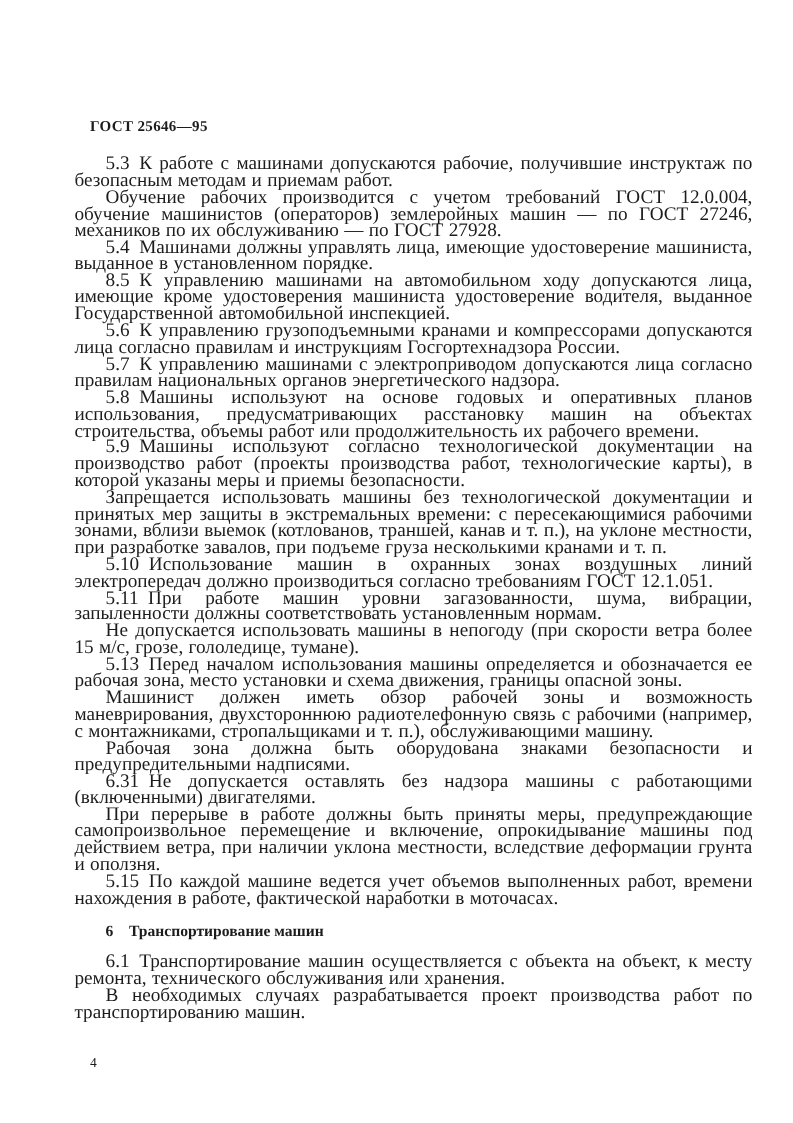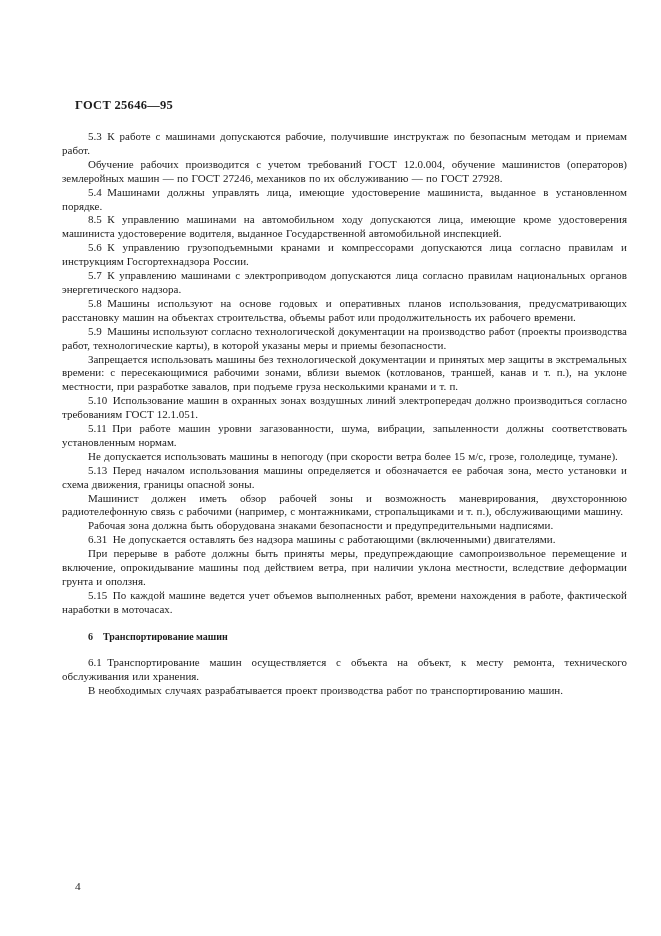--- a/index.html
+++ b/index.html
@@ -29,28 +29,28 @@
   .content {
     position: absolute;
     left: 62px;
     top: 90px;
     width: 565px;
   }
   .content p {
     margin: 0;
     text-indent: 26px;
     text-align: justify;
-    font-size: 11px;
+    font-size: 16px;
     line-height: 13.9px;
     word-spacing: 0.5px;
   }
   .section-heading {
     margin: 12px 0 11px 0;
     text-indent: 26px;
-    font-size: 10px;
+    font-size: 13px;
     line-height: 16px;
     font-weight: bold;
   }
   .page-number {
     position: absolute;
     left: 75px;
     top: 840px;
     font-size: 11.3px;
   }
 </style>

